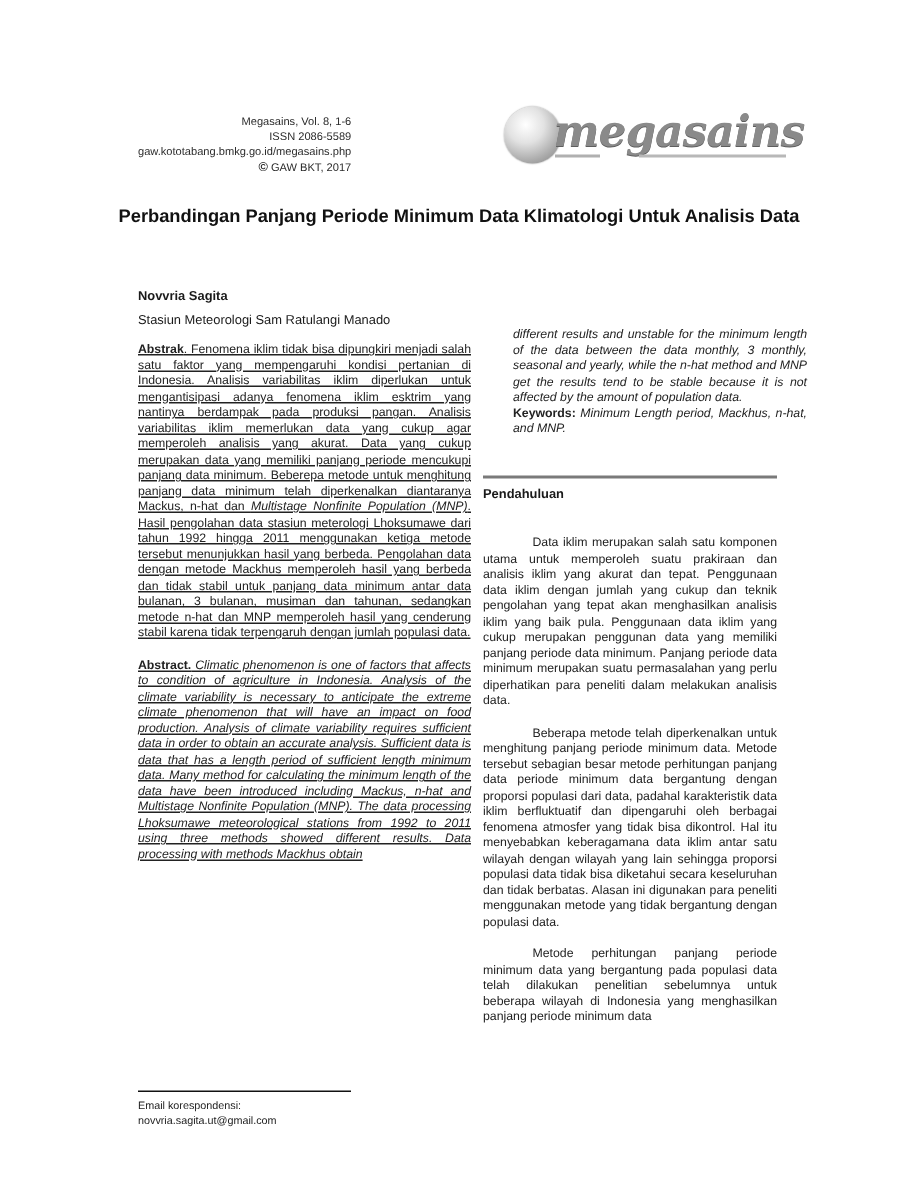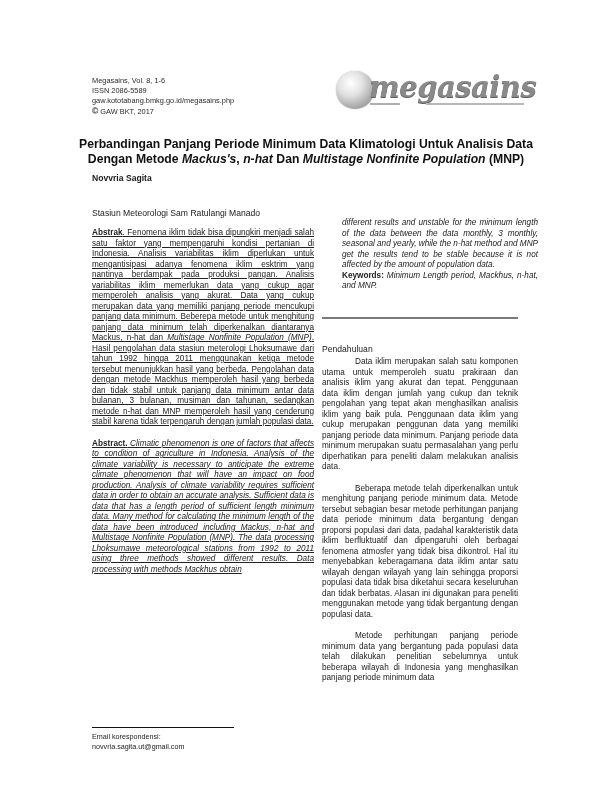--- a/index.html
+++ b/index.html
@@ -1,42 +1,42 @@
 <!DOCTYPE html>
 <html><head>
   <meta charset="utf-8">
   <style>
     html, body { margin: 0; padding: 0; background: #ffffff; }
     body { width: 612px; height: 792px; position: relative; overflow: hidden;
       font-family: "Liberation Sans", sans-serif; color: #1a1a1a; }
     .abs { position: absolute; }
     .meta { left: 92px; top: 76px; font-size: 7.4px; line-height: 10px; color: #2a2a2a; }
-    .meta div { white-space: nowrap; }
+    .meta div { white-space: nowrap; text-align: right; }
     .logo { left: 336px; top: 70px; width: 190px; height: 42px; }
     .logo-orb { position: absolute; left: 0; top: 1px; width: 38px; height: 38px; border-radius: 50%;
       background: radial-gradient(circle at 38% 32%, #ffffff 0%, #e2e2e2 35%, #a9a9a9 70%, #7c7c7c 100%);
       box-shadow: 0 0 1px #777; }
     .logo-word { position: absolute; left: 33px; top: 0px; font-family: "DejaVu Serif", serif; font-style: italic;
       font-weight: bold; font-size: 29px; letter-spacing: -0.5px; color: #8a8a8a; line-height: 34px;
       text-shadow: 0 1px 0 #5e5e5e; }
     .logo-sub1 { position: absolute; left: 34px; top: 33px; width: 30px; height: 2px; background: #b0b0b0; }
     .logo-sub2 { position: absolute; left: 90px; top: 33px; width: 98px; height: 2px; background: #b8b8b8; }
     .title { left: 60px; width: 492px; top: 137px; text-align: center; font-weight: bold; font-size: 12.2px; line-height: 15px; color: #111; }
-    .author { left: 92px; top: 173px; font-weight: bold; font-size: 8.6px; }
+    .author { left: 92px; top: 192px; font-weight: bold; font-size: 8.6px; }
     .affil { left: 92px; top: 208px; font-size: 8.6px; }
     .col { font-size: 8.2px; line-height: 10.5px; text-align: justify; color: #222; }
     .col p { margin: 0; }
     .lcol { left: 92px; top: 228px; width: 222px; text-decoration: underline; }
     .rcol { left: 322px; top: 218px; width: 196px; margin-left: 20px; }
     .ital { font-style: italic; }
     .b { font-weight: bold; font-style: normal; }
     .gap { height: 11px; }
     .indent { text-indent: 33px; }
     .sep-right { left: 322px; top: 317px; width: 196px; height: 2px; background: #7a7a7a; }
-    .section { left: 322px; top: 344px; font-weight: normal; font-size: 8.6px; }
+    .section { left: 322px; top: 324px; font-weight: bold; font-size: 8.6px; }
     .rbody { left: 322px; top: 357px; width: 196px; }
     .foot-line { left: 92px; top: 727px; width: 142px; height: 1px; background: #111; }
     .foot { left: 92px; top: 732px; font-size: 7.2px; line-height: 10px; color: #222; }
   </style>
 </head>
 <body>
 
 <div class="abs meta">
   <div>Megasains, Vol. 8, 1-6</div>
   <div>ISSN 2086-5589</div>
@@ -46,21 +46,20 @@
 
 <div class="abs logo">
   <div class="logo-orb"></div>
   <div class="logo-word">megasains</div>
   <div class="logo-sub1"></div>
   <div class="logo-sub2"></div>
 </div>
 
 <div class="abs title">
   <div>Perbandingan Panjang Periode Minimum Data Klimatologi Untuk Analisis Data</div>
-  <div><span>Dengan Metode </span><i>Mackus's</i><span>, </span><i>n-hat</i><span> Dan </span><i>Multistage Nonfinite Population</i><span> (MNP)</span></div>
 </div>
 
 <div class="abs author">Novvria Sagita</div>
 <div class="abs affil">Stasiun Meteorologi Sam Ratulangi Manado</div>
 
 <div class="abs col lcol">
   <p><b>Abstrak</b><span>. Fenomena iklim tidak bisa dipungkiri menjadi salah satu faktor yang mempengaruhi kondisi pertanian di Indonesia. Analisis variabilitas iklim diperlukan untuk mengantisipasi adanya fenomena iklim esktrim yang nantinya berdampak pada produksi pangan. Analisis variabilitas iklim memerlukan data yang cukup agar memperoleh analisis yang akurat. Data yang cukup merupakan data yang memiliki panjang periode mencukupi panjang data minimum. Beberepa metode untuk menghitung panjang data minimum telah diperkenalkan diantaranya Mackus, n-hat dan </span><i>Multistage Nonfinite Population (MNP)</i><span>. Hasil pengolahan data stasiun meterologi Lhoksumawe dari  tahun 1992 hingga 2011 menggunakan ketiga metode tersebut menunjukkan hasil yang berbeda. Pengolahan data dengan metode Mackhus memperoleh hasil yang berbeda dan tidak stabil untuk panjang data minimum antar data bulanan, 3 bulanan, musiman dan tahunan, sedangkan metode n-hat dan MNP memperoleh hasil yang cenderung stabil karena tidak terpengaruh dengan jumlah populasi data.</span></p>
   <div class="gap"></div>
   <p class="ital"><b class="b">Abstract.</b><span> Climatic phenomenon is one of factors that affects to condition of agriculture in Indonesia. Analysis of the climate variability is necessary to anticipate the extreme climate phenomenon  that will have an impact on food production. Analysis of climate variability requires sufficient data in order to obtain an accurate analysis. Sufficient data is data that has a length period of sufficient length minimum data. Many method for calculating the minimum length of the data have been introduced including Mackus, n-hat and Multistage Nonfinite Population (MNP). The data processing Lhoksumawe meteorological stations from 1992 to 2011 using three methods showed different results. Data processing with methods Mackhus obtain</span></p>
 </div>

